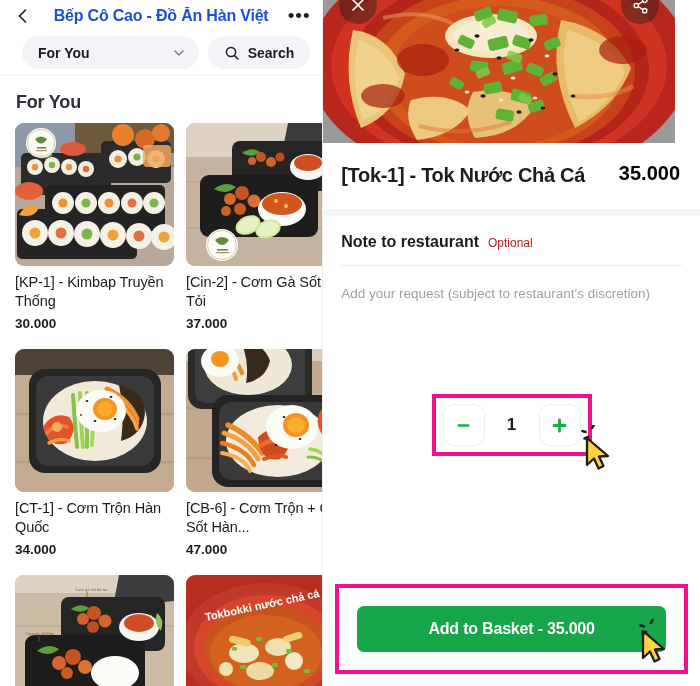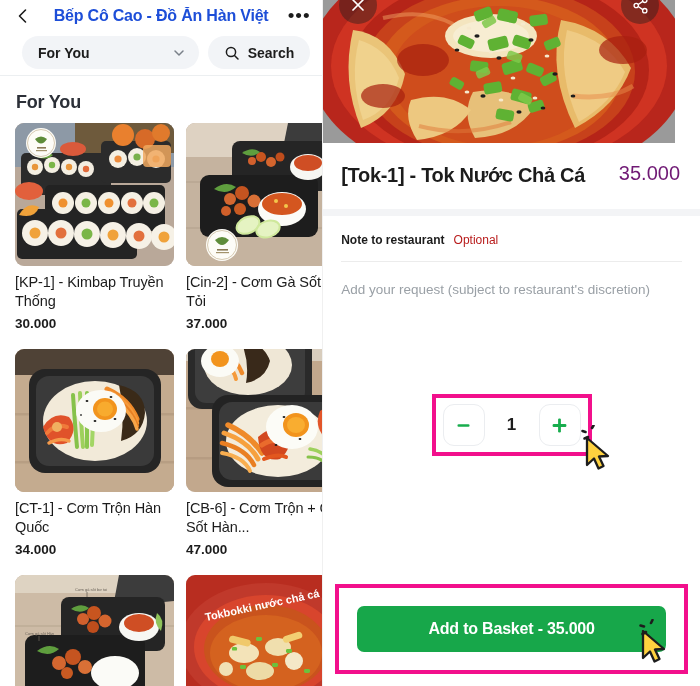--- a/index.html
+++ b/index.html
@@ -129,31 +129,31 @@
   .detail-head {
     display: flex; align-items: flex-start;
     padding: 18px 20px 0 18px; gap: 10px;
   }
   .detail-name {
     flex: 1 1 auto;
     font-size: 20px; font-weight: 700; color: #1c1c1c;
     line-height: 28px; letter-spacing: -0.3px;
   }
   .detail-price {
-    font-size: 20px; font-weight: 400; color: #701a75;
+    font-size: 20px; font-weight: 700; color: #000000;
     white-space: nowrap; padding-top: 1px;
   }
   .thick-sep {
     height: 7px; background: #f3f4f6; margin-top: 20px;
   }
   .note-head {
     display: flex; align-items: baseline; gap: 9px;
     padding: 17px 18px 14px 18px;
   }
-  .note-title { font-size: 12px; font-weight: 700; color: #1c1c1c; }
+  .note-title { font-size: 16px; font-weight: 700; color: #1c1c1c; }
   .note-optional { font-size: 12px; color: #b91c1c; }
   .thin-sep { height: 1px; background: #ececec; margin: 0 18px; }
   .note-placeholder {
     font-size: 13.5px; color: #9aa0a6; padding: 19px 18px 0 18px;
     line-height: 18px;
   }
 
   
   .stepper-wrap {
     position: absolute; left: 0; right: 0; top: 394px;

